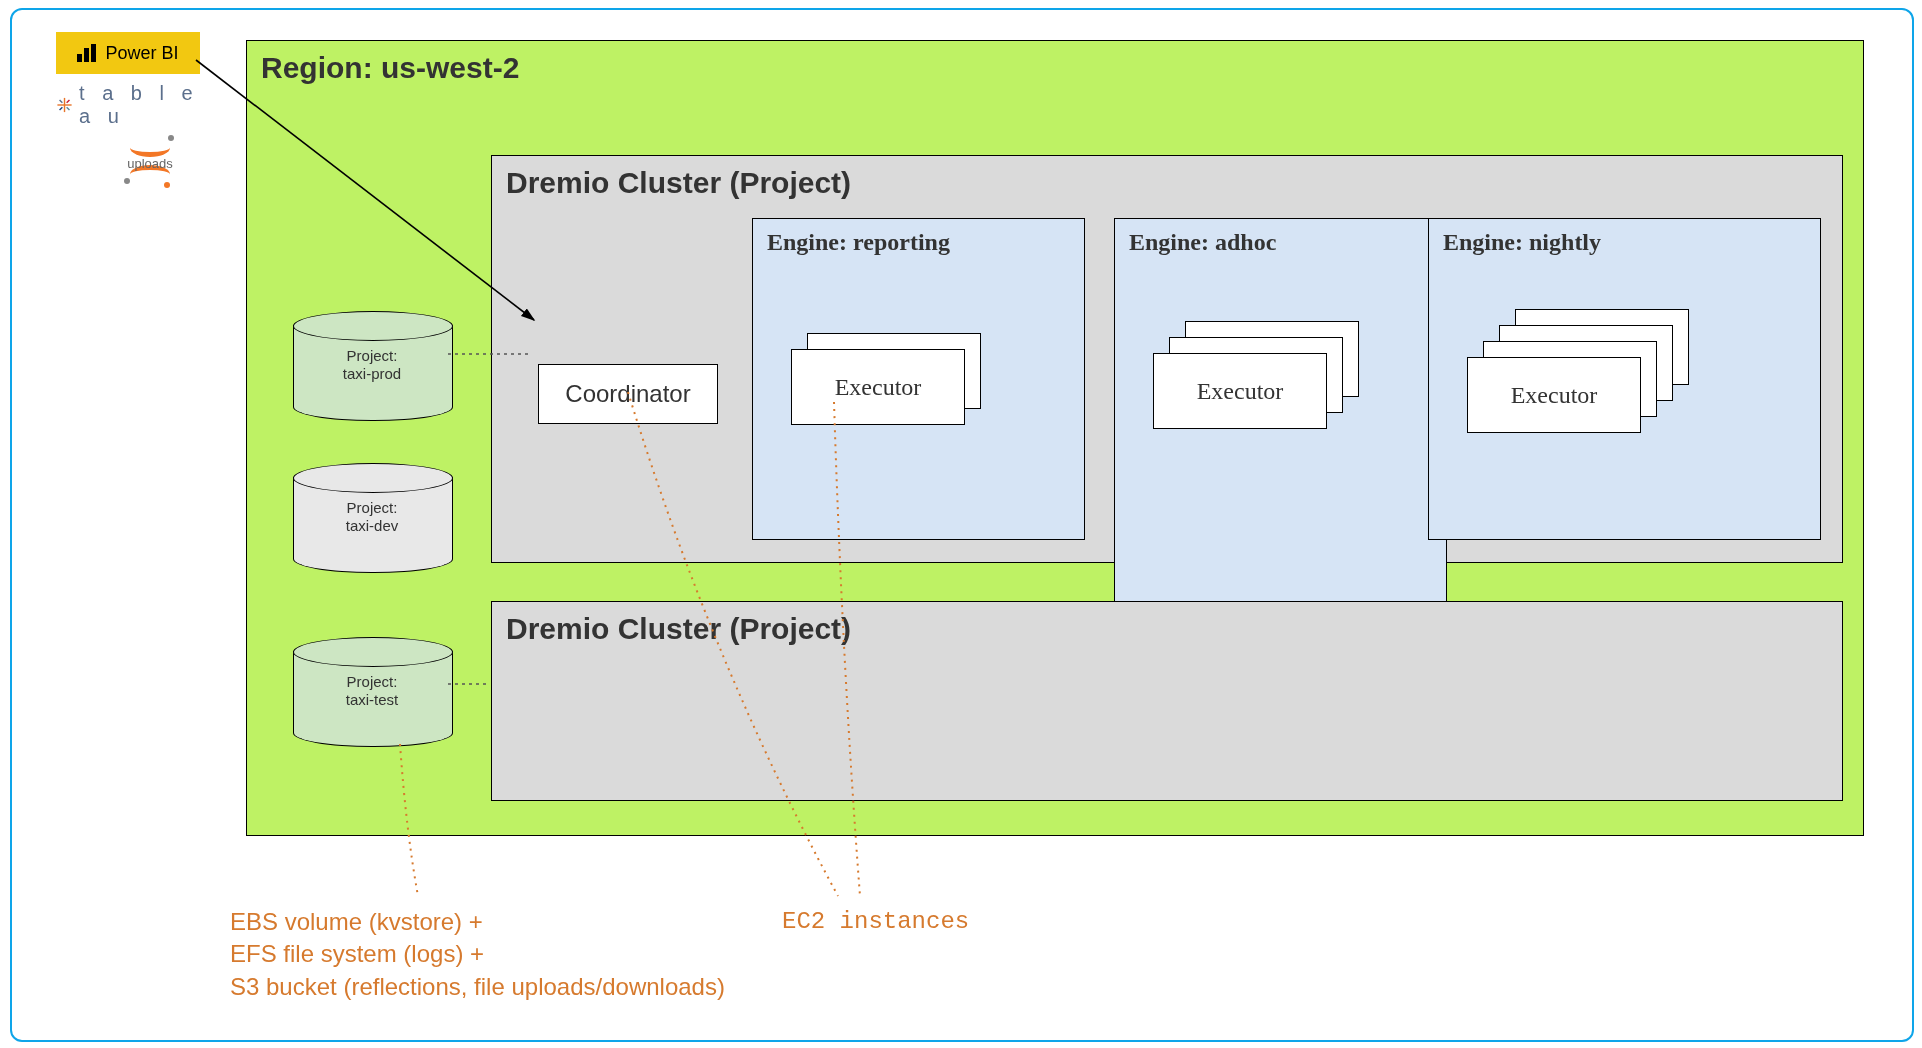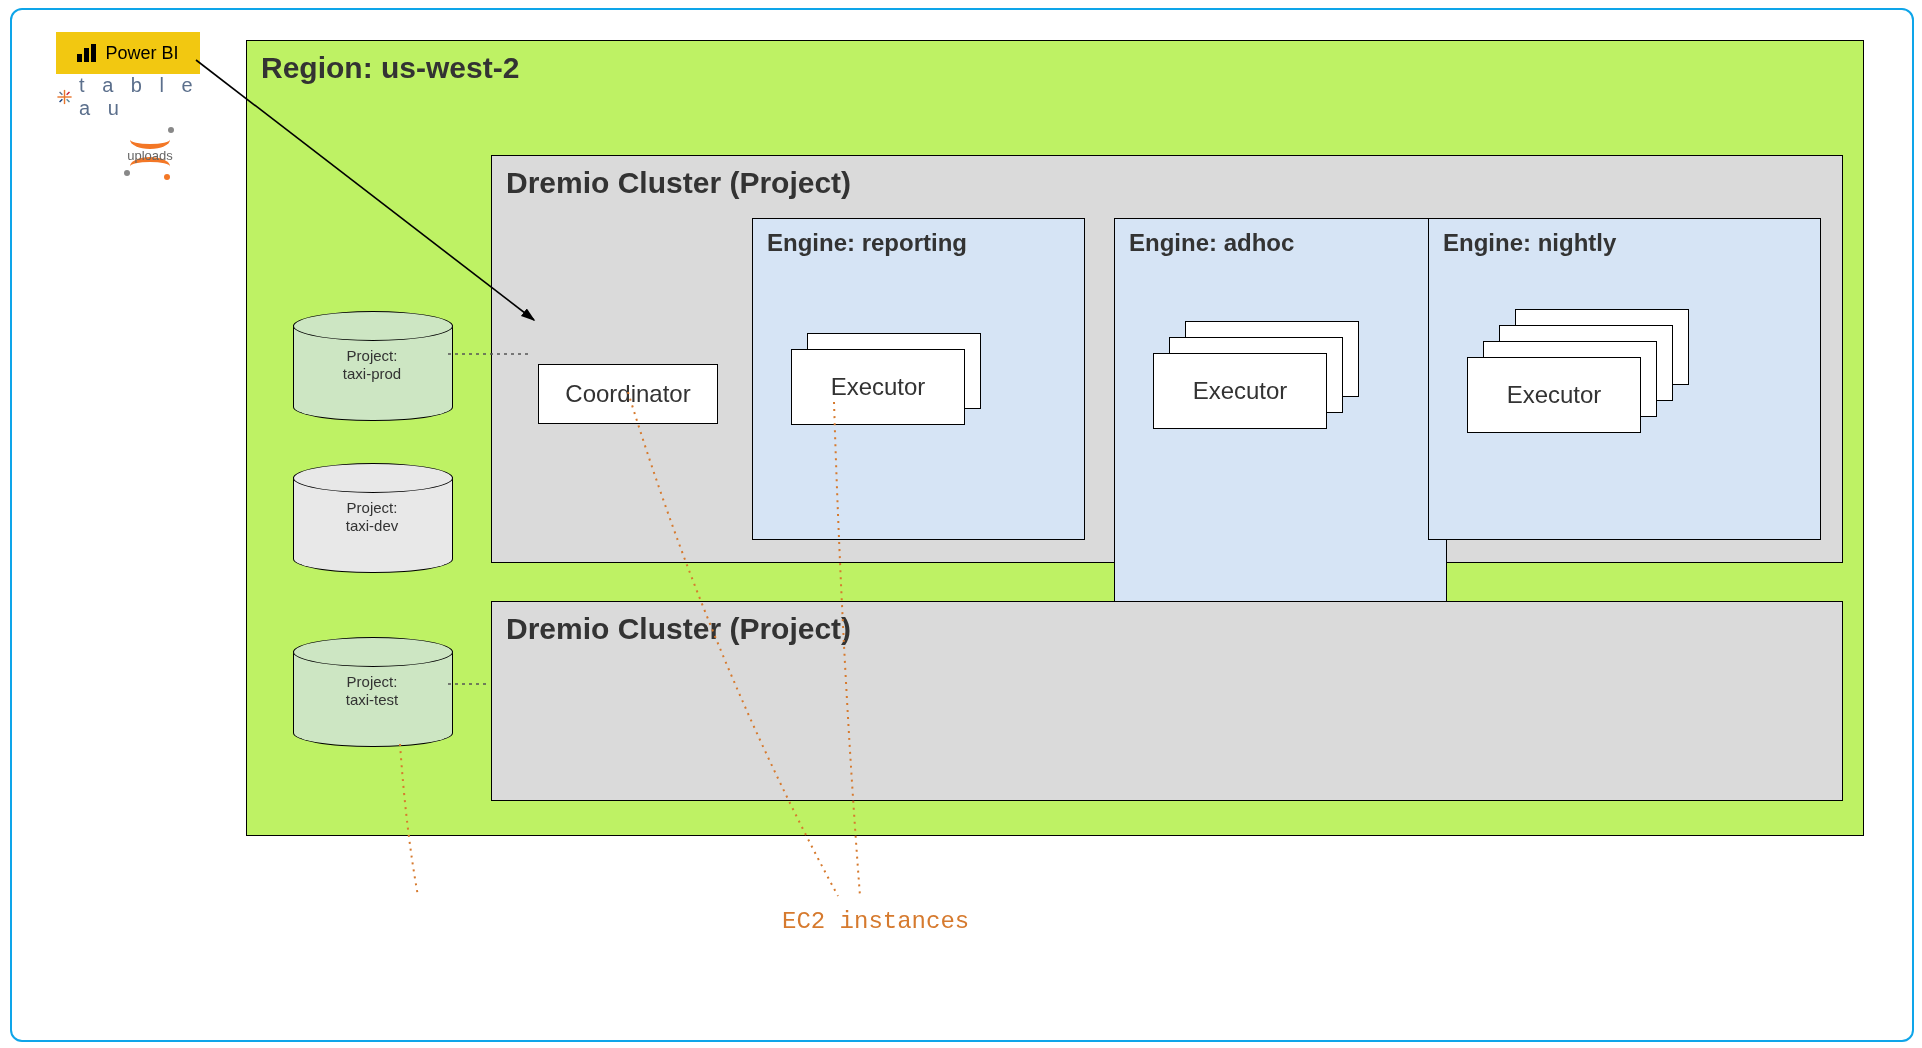--- a/index.html
+++ b/index.html
@@ -28,20 +28,21 @@
   }
   .box-label{
     position:absolute;
     left:14px; top:10px;
     font-size:26px;
     color:#333;
   }
   .region .box-label{font-size:30px; font-weight:600;}
   .engine{
     background:#d6e4f5;
+    font-family:Liberation Serif, serif;
   }
   .engine .box-label{font-size:24px;}
   .white-box{
     position:absolute;
     background:#fff;
     border:1.5px solid #000;
     display:flex;
     align-items:center;
     justify-content:center;
     font-size:24px;
@@ -110,20 +111,21 @@
     font-size:18px;font-weight:500;color:#000;
   }
   .powerbi-icon{
     width:22px;height:18px;position:relative;
   }
   .powerbi-icon span{position:absolute;bottom:0;background:#000;width:5px;}
   .powerbi-icon .b1{left:0;height:8px;}
   .powerbi-icon .b2{left:7px;height:14px;}
   .powerbi-icon .b3{left:14px;height:18px;}
   .tableau{
+    margin-top:8px;
     font-size:20px;
     letter-spacing:6px;
     color:#5b6f8c;
     display:flex;align-items:center;gap:6px;
   }
   .tableau-icon{width:22px;height:22px;}
   .jupyter-wrap{
     margin-top:4px; padding-left:28px;
     display:flex;align-items:center;gap:2px;flex-direction:column;
   }
@@ -246,20 +248,25 @@
         </div>
       </div>
     </div>
 
     <div class="box" style="left:244px; top:560px; width:1352px; height:200px; background:#dadada;">
       <div class="box-label">Dremio Cluster (Project)</div>
     </div>
 
   </div>
 
+  <div class="annot" style="left:218px; top:896px;">
+    <span>EBS volume (kvstore) +</span><br>
+    <span>EFS file system (logs) +</span><br>
+    <span>S3 bucket (reflections, file uploads/downloads)</span>
+  </div>
   <div class="annot" style="left:770px; top:896px;font-family:Liberation Mono, monospace;">
     <span>EC2 instances</span>
   </div>
 
 </div>
 
 <svg class="overlay">
   <defs>
     <marker id="arrow" markerWidth="10" markerHeight="10" refX="8" refY="3" orient="auto">
       <path d="M0,0 L0,6 L9,3 z" fill="#000"></path>

